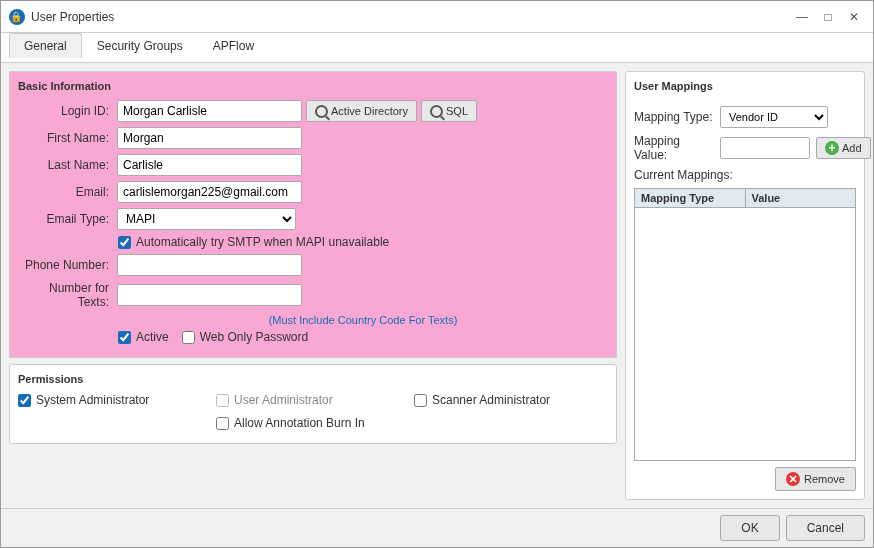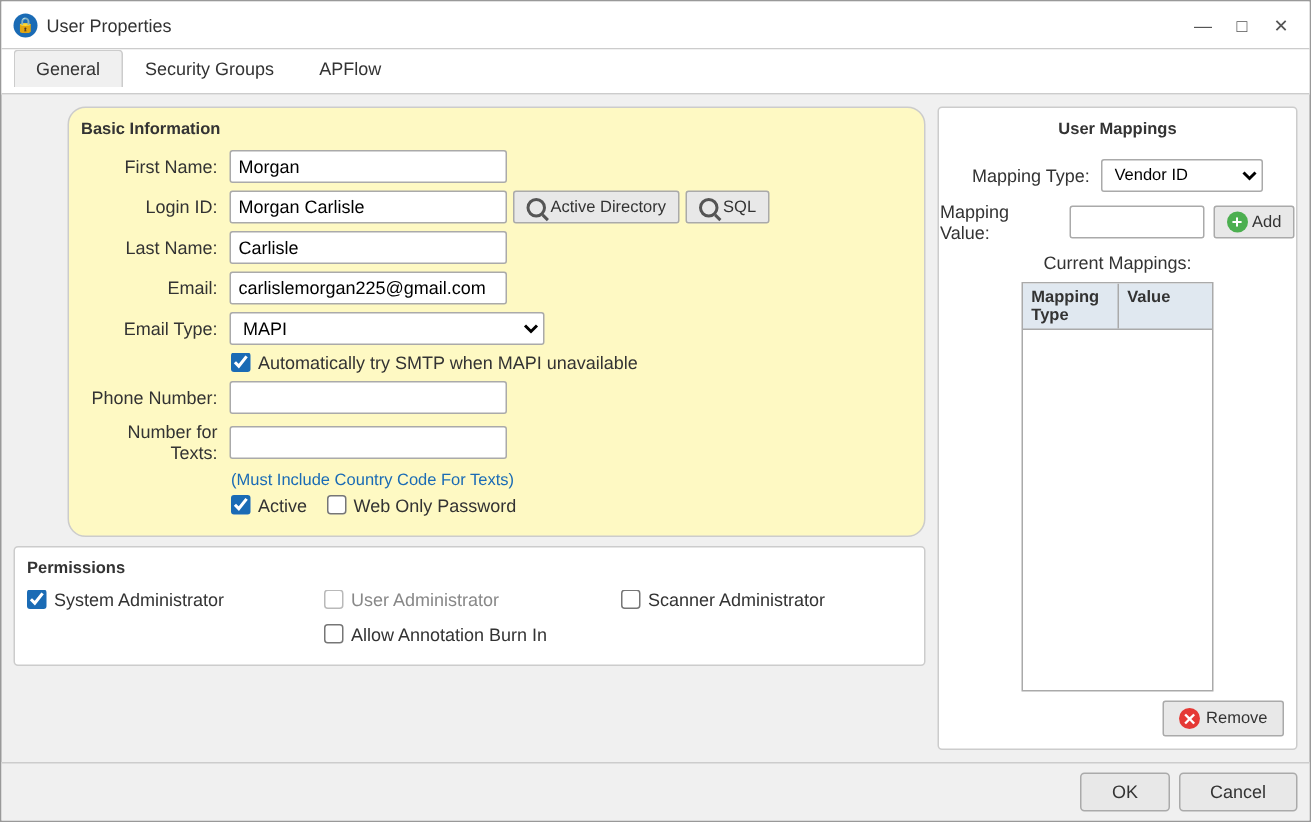--- a/index.html
+++ b/index.html
@@ -116,24 +116,23 @@
     }
 
     .right-panel {
       width: 240px;
       display: flex;
       flex-direction: column;
     }
 
     .section-box {
       border: 1px solid #ccc;
-      border-radius: 12px;
+      border-radius: 1px;
       padding: 8px;
-      background: #fef9c3;
-      margin-left: 36px;
+      background: #f9a8d4;
     }
     .section-title {
       font-size: 11px;
       font-weight: 600;
       color: #333;
       margin-bottom: 8px;
     }
 
     .form-row {
       display: flex;
@@ -182,39 +181,40 @@
       border-radius: 2px;
       padding: 2px 4px;
       font-size: 12px;
       height: 22px;
       background: white;
       cursor: pointer;
     }
 
     .checkbox-row {
       display: flex;
-      align-items: flex-start;
+      align-items: flex-end;
       gap: 5px;
       margin-bottom: 5px;
     }
     .checkbox-row.indented {
       margin-left: 100px;
     }
     .checkbox-row label {
       font-size: 12px;
       color: #333;
     }
 
     .link-text {
       color: #1a6bb5;
       font-size: 11px;
       text-decoration: none;
       margin-left: 100px;
       margin-bottom: 4px;
       display: block;
+      text-align: center;
     }
 
     .change-password-btn {
       margin-left: 100px;
       padding: 3px 12px;
       font-size: 12px;
       height: 26px;
       background: #e8e8e8;
       border: 1px solid #aaa;
       border-radius: 3px;
@@ -240,21 +240,20 @@
     
     .right-section {
       border: 1px solid #ccc;
       border-radius: 3px;
       padding: 8px;
       background: #fff;
       height: 100%;
       display: flex;
       flex-direction: column;
       gap: 6px;
-      align-items: center;
     }
     .mapping-row {
       display: flex;
       align-items: center;
       gap: 6px;
     }
     .mapping-label {
       font-size: 12px;
       color: #333;
       width: 80px;
@@ -426,58 +425,58 @@
   </div>
 
   <div class="content">
     <div class="main-area">
 
       <div class="left-panel">
 
         <div class="section-box">
           <div class="section-title">Basic Information</div>
           
-          
-          <div class="form-row">
-            <span class="form-label">First Name:</span>
-            <input class="form-input" type="text" value="Morgan" style="">
-          </div>
-
           
           <div class="form-row">
             <span class="form-label">Login ID:</span>
             <div class="login-row">
               <input class="form-input" type="text" value="Morgan Carlisle" style="">
               <button class="btn-small">
                 <span class="search-icon"></span>
                 <span>Active Directory</span>
               </button>
               <button class="btn-small">
                 <span class="search-icon"></span>
                 <span>SQL</span>
               </button>
             </div>
           </div>
 
           
           <div class="form-row">
+            <span class="form-label">First Name:</span>
+            <input class="form-input" type="text" value="Morgan" style="">
+          </div>
+
+          
+          <div class="form-row">
             <span class="form-label">Last Name:</span>
             <input class="form-input" type="text" value="Carlisle" style="">
           </div>
 
           
           <div class="form-row">
             <span class="form-label">Email:</span>
             <input class="form-input" type="text" value="carlislemorgan225@gmail.com" style="">
           </div>
 
           
           <div class="form-row">
             <span class="form-label">Email Type:</span>
-            <select style="width:210px;">
+            <select style="width:179px;">
               <option>MAPI</option>
               <option>SMTP</option>
             </select>
           </div>
 
           
           <div class="checkbox-row indented">
             <input type="checkbox" checked="" id="smtp-check" style="">
             <label for="smtp-check">Automatically try SMTP when MAPI unavailable</label>
           </div>

